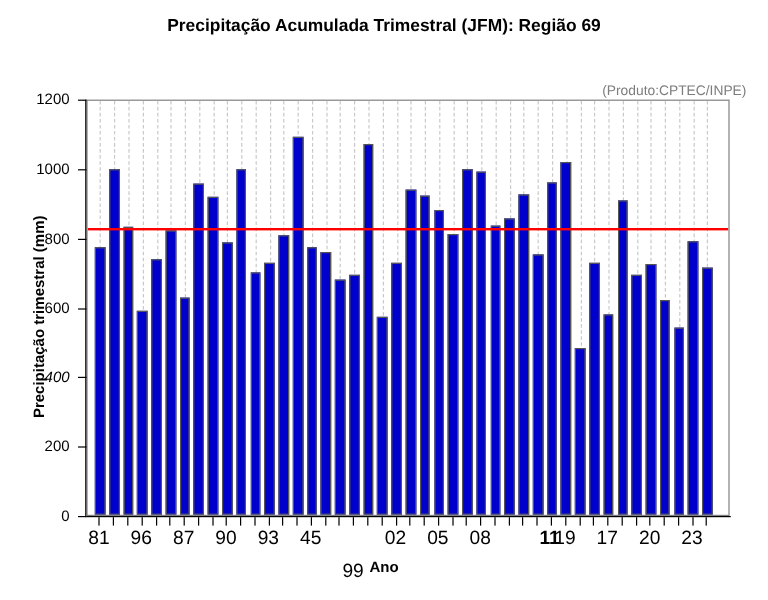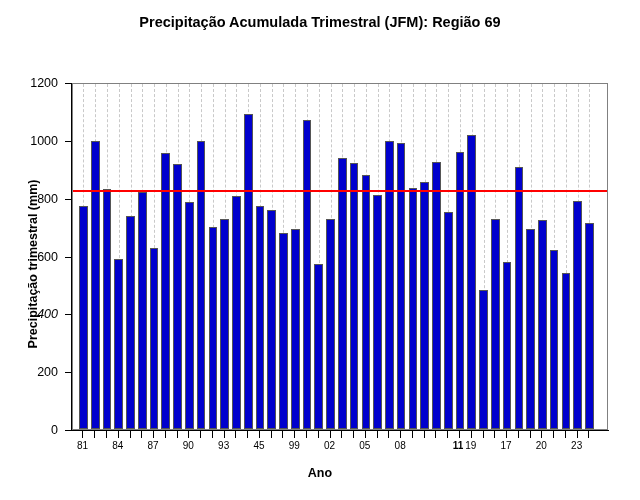--- a/index.html
+++ b/index.html
@@ -75,21 +75,21 @@
   .x-axis-line{
     position:absolute;left:72px;top:430px;width:537px;height:0;
     border-top:1px solid #000;
   }
   .xtick-mark{
     position:absolute;top:431px;width:0;height:7px;
     border-left:1px solid #000;
   }
   .xtick-label{
     position:absolute;top:440px;
-    font-size:10px;color:#000;
+    font-size:16px;color:#000;
     transform:translateX(-50%);
     white-space:nowrap;
   }
   .xlabel{
     position:absolute;left:0;top:466px;width:640px;
     text-align:center;font-size:12.5px;font-weight:bold;color:#000;
   }
 
   
   .legend{
@@ -236,41 +236,41 @@
   <div class="y-axis-line"></div>
   <div class="ylabel">Precipitação trimestral (mm)</div>
 
   <div class="x-axis-line"></div>
   <div id="x-axis">
       <div class="xtick-mark" style="left: 82.4435px;"></div>
       <div class="xtick-label" style="left: 82.4435px;">81</div>
       <div class="xtick-mark" style="left: 94.2108px;"></div>
       <div class="xtick-mark" style="left: 105.978px;"></div>
       <div class="xtick-mark" style="left: 117.745px;"></div>
-      <div class="xtick-label" style="left: 117.745px;">84</div>
+      <div class="xtick-label" style="left: 117.745px;">96</div>
       <div class="xtick-mark" style="left: 129.513px;"></div>
       <div class="xtick-mark" style="left: 141.28px;"></div>
       <div class="xtick-mark" style="left: 153.047px;"></div>
       <div class="xtick-label" style="left: 153.047px;">87</div>
       <div class="xtick-mark" style="left: 164.814px;"></div>
       <div class="xtick-mark" style="left: 176.582px;"></div>
       <div class="xtick-mark" style="left: 188.349px;"></div>
       <div class="xtick-label" style="left: 188.349px;">90</div>
       <div class="xtick-mark" style="left: 200.116px;"></div>
       <div class="xtick-mark" style="left: 211.884px;"></div>
       <div class="xtick-mark" style="left: 223.651px;"></div>
       <div class="xtick-label" style="left: 223.651px;">93</div>
       <div class="xtick-mark" style="left: 235.418px;"></div>
       <div class="xtick-mark" style="left: 247.186px;"></div>
       <div class="xtick-mark" style="left: 258.953px;"></div>
       <div class="xtick-label" style="left: 258.953px;">45</div>
       <div class="xtick-mark" style="left: 270.72px;"></div>
       <div class="xtick-mark" style="left: 282.487px;"></div>
       <div class="xtick-mark" style="left: 294.255px;"></div>
-      <div class="xtick-label" style="left: 294.255px;">99</div>
+      <div class="xtick-label" style="left: 294.255px; margin-top: 28px;">99</div>
       <div class="xtick-mark" style="left: 306.022px;"></div>
       <div class="xtick-mark" style="left: 317.789px;"></div>
       <div class="xtick-mark" style="left: 329.557px;"></div>
       <div class="xtick-label" style="left: 329.557px;">02</div>
       <div class="xtick-mark" style="left: 341.324px;"></div>
       <div class="xtick-mark" style="left: 353.091px;"></div>
       <div class="xtick-mark" style="left: 364.858px;"></div>
       <div class="xtick-label" style="left: 364.858px;">05</div>
       <div class="xtick-mark" style="left: 376.626px;"></div>
       <div class="xtick-mark" style="left: 388.393px;"></div>
@@ -294,14 +294,15 @@
       <div class="xtick-label" style="left: 541.368px;">20</div>
       <div class="xtick-mark" style="left: 553.135px;"></div>
       <div class="xtick-mark" style="left: 564.902px;"></div>
       <div class="xtick-mark" style="left: 576.67px;"></div>
       <div class="xtick-label" style="left: 576.67px;">23</div>
       <div class="xtick-mark" style="left: 588.437px;"></div>
     </div>
   <div class="xlabel">Ano</div>
 
 
+  <div class="product-tag">(Produto:CPTEC/INPE)</div>
 
 </div>
 
 </body></html>

